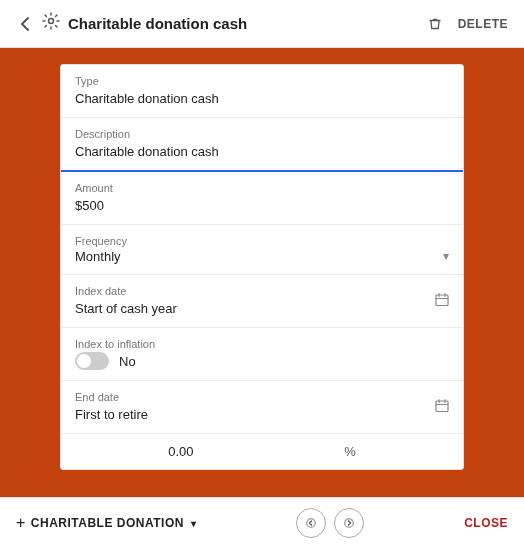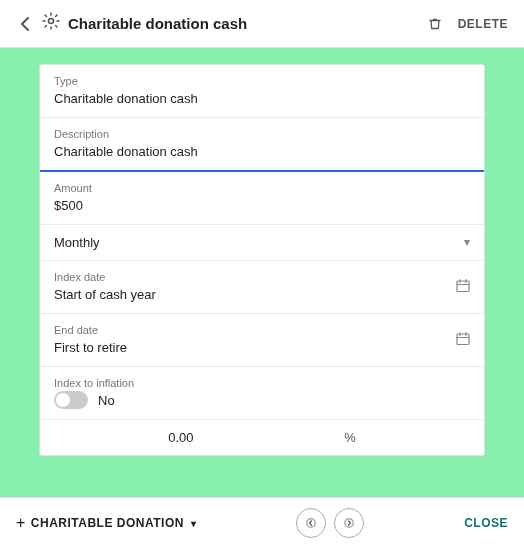--- a/index.html
+++ b/index.html
@@ -59,22 +59,22 @@
       font-weight: 600;
       letter-spacing: 0.5px;
       text-transform: uppercase;
     }
     .delete-btn svg { color: #555; }
 
     
     .main-content {
       flex: 1;
       overflow-y: auto;
-      padding: 16px 39px;
-      background: #86efac;
+      padding: 16px 60px;
+      background: #c2410c;
     }
 
     
     .form-section {
       background: #fff;
       border: 1px solid #e0e0e0;
       border-radius: 3px;
       margin-bottom: 0;
     }
     .form-field {
@@ -215,21 +215,21 @@
       cursor: pointer;
       color: #555;
       font-size: 13px;
     }
     .close-btn {
       background: none;
       border: none;
       cursor: pointer;
       font-size: 12px;
       font-weight: 700;
-      color: #0f766e;
+      color: #b91c1c;
       text-transform: uppercase;
       letter-spacing: 0.5px;
     }
     .chevron-down {
       font-size: 10px;
       margin-left: 2px;
     }
   </style>
 </head>
 <body>
@@ -269,54 +269,55 @@
       <span class="field-label">Description</span>
       <input class="field-input" type="text" value="Charitable donation cash" style="">
     </div>
 
     <div class="form-field">
       <span class="field-label">Amount</span>
       <input class="field-input" type="text" value="$500" style="">
     </div>
 
     <div class="form-field">
+      <span class="field-label">Frequency</span>
       <div class="dropdown-field">
         <span class="field-value">Monthly</span>
         <span class="dropdown-arrow">▾</span>
       </div>
     </div>
 
     <div class="form-field" style="position:relative;">
       <span class="field-label">Index date</span>
       <span class="field-value">Start of cash year</span>
       <span class="calendar-icon">
         <svg width="14" height="14" viewBox="0 0 14 14" fill="none">
           <rect x="1" y="2.5" width="12" height="10.5" rx="1" stroke="#888" stroke-width="1.2"></rect>
           <path d="M4 1v3M10 1v3M1 6h12" stroke="#888" stroke-width="1.2" stroke-linecap="round"></path>
         </svg>
       </span>
     </div>
 
+    <div class="form-field">
+      <span class="field-label">Index to inflation</span>
+      <div class="toggle-row">
+        <div class="toggle-switch"></div>
+        <span class="toggle-label">No</span>
+      </div>
+    </div>
+
     <div class="form-field" style="position:relative;">
       <span class="field-label">End date</span>
       <span class="field-value">First to retire</span>
       <span class="calendar-icon">
         <svg width="14" height="14" viewBox="0 0 14 14" fill="none">
           <rect x="1" y="2.5" width="12" height="10.5" rx="1" stroke="#888" stroke-width="1.2"></rect>
           <path d="M4 1v3M10 1v3M1 6h12" stroke="#888" stroke-width="1.2" stroke-linecap="round"></path>
         </svg>
       </span>
-    </div>
-
-    <div class="form-field">
-      <span class="field-label">Index to inflation</span>
-      <div class="toggle-row">
-        <div class="toggle-switch"></div>
-        <span class="toggle-label">No</span>
-      </div>
     </div>
 
     <div class="form-field">
       <div class="percent-field">
         <input class="field-input" type="text" style="width: auto;" value="0.00">
         <span class="percent-sign">%</span>
       </div>
     </div>
 
   </div>

